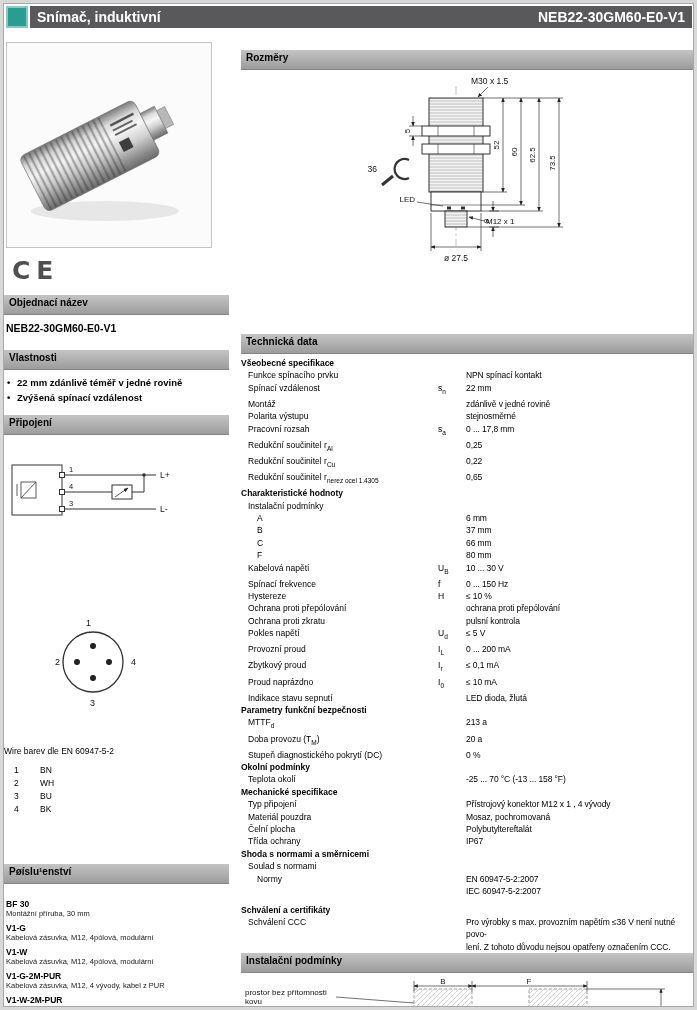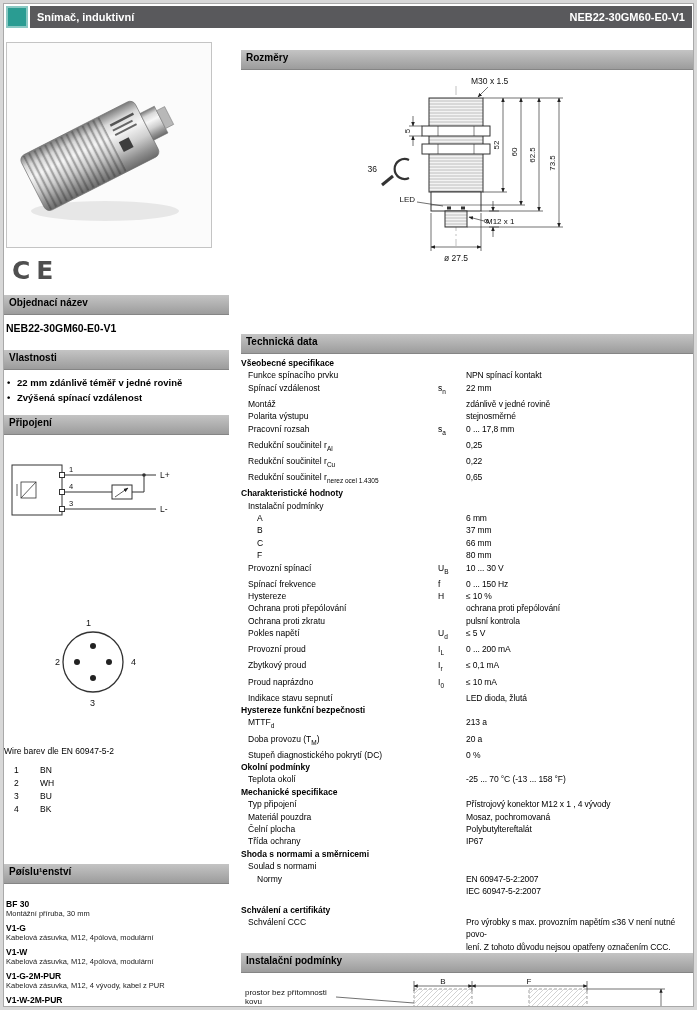--- a/index.html
+++ b/index.html
@@ -1,20 +1,20 @@
 <!DOCTYPE html>
 <html><head>
 <meta charset="utf-8">
 <style>
   *{box-sizing:border-box;margin:0;padding:0}
   body{width:697px;height:1010px;background:#d8d8d8;font-family:"Liberation Sans","DejaVu Sans",sans-serif;color:#000;position:relative;overflow:hidden}
   .page{position:absolute;left:3px;top:3px;width:691px;height:1004px;background:#fff;border:1px solid #a9a9a9;overflow:hidden}
   .header{position:absolute;left:2px;top:2px;width:686px;height:22px;display:flex;align-items:stretch}
   .accent{width:22px;height:22px;background:#2a9c92;box-shadow:inset 0 0 0 2px rgba(255,255,255,.45)}
-  .hbar{flex:1;margin-left:2px;background:#59595c;color:#fff;font-weight:bold;font-size:11px;display:flex;justify-content:space-between;align-items:center;padding:0 7px}
+  .hbar{flex:1;margin-left:2px;background:#59595c;color:#fff;font-weight:bold;font-size:14px;display:flex;justify-content:space-between;align-items:center;padding:0 7px}
   .leftcol{position:absolute;left:0;top:30px;width:225px}
   .rightcol{position:absolute;left:237px;top:30px;width:452px}
   .secbar{height:20px;line-height:15px;background:linear-gradient(180deg,#c4c4c4,#9c9c9c);border-bottom:1px solid #858585;font-weight:bold;font-size:10px;padding-left:5px}
   .photo{width:206px;height:206px;border:1px solid #c4c4c4;margin:8px 0 2px 2px;background:#fbfbfb}
   .ce{font-size:25px;font-weight:bold;color:#4f4f4f;letter-spacing:6px;margin:8px 0 10px 8px;font-family:"DejaVu Sans",sans-serif}
   .partno{font-weight:bold;font-size:10.5px;margin:7px 0 16px 2px}
   .features{list-style:none;margin:5px 0 10px 3px;font-size:9.5px;font-weight:bold}
   .features li{position:relative;padding-left:10px;line-height:15px}
   .features li::before{content:"•";position:absolute;left:0}
   .wiresvgwrap{margin-top:12px}
@@ -361,21 +361,21 @@
           </span>
         </div>
         <div class="trow ind2">
           <span class="tlbl">F</span>
           <span class="tsym"></span>
           <span class="tval">
             <div>80 mm</div>
           </span>
         </div>
         <div class="trow ind1">
-          <span class="tlbl">Provozní spínací</span>
+          <span class="tlbl">Kabelová napětí</span>
           <span class="tsym">U<sub>B</sub></span>
           <span class="tval">
             <div>10 ... 30 V</div>
           </span>
         </div>
         <div class="trow ind1">
           <span class="tlbl">Spínací frekvence</span>
           <span class="tsym">f</span>
           <span class="tval">
             <div>0 ... 150 Hz</div>
@@ -431,21 +431,21 @@
           </span>
         </div>
         <div class="trow ind1">
           <span class="tlbl">Indikace stavu sepnutí</span>
           <span class="tsym"></span>
           <span class="tval">
             <div>LED dioda, žlutá</div>
           </span>
         </div>
         <div class="trow tsec">
-          <span class="tlbl">Hystereze funkční bezpečnosti</span>
+          <span class="tlbl">Parametry funkční bezpečnosti</span>
           <span class="tsym"></span>
           <span class="tval"></span>
         </div>
         <div class="trow ind1">
           <span class="tlbl">MTTF<sub>d</sub></span>
           <span class="tsym"></span>
           <span class="tval">
             <div>213 a</div>
           </span>
         </div>

